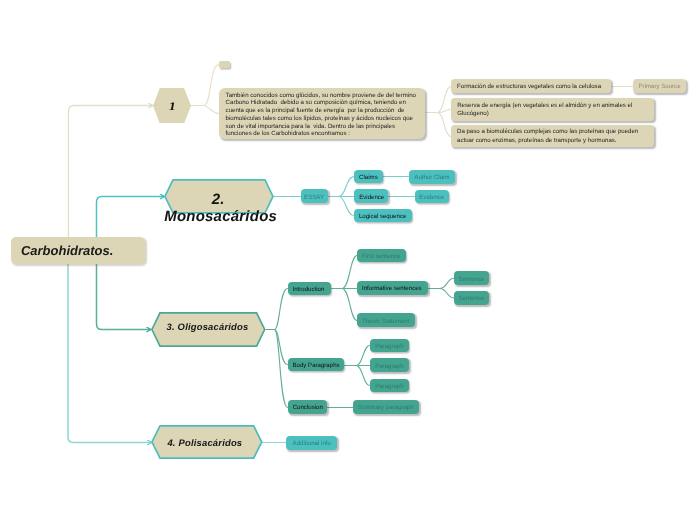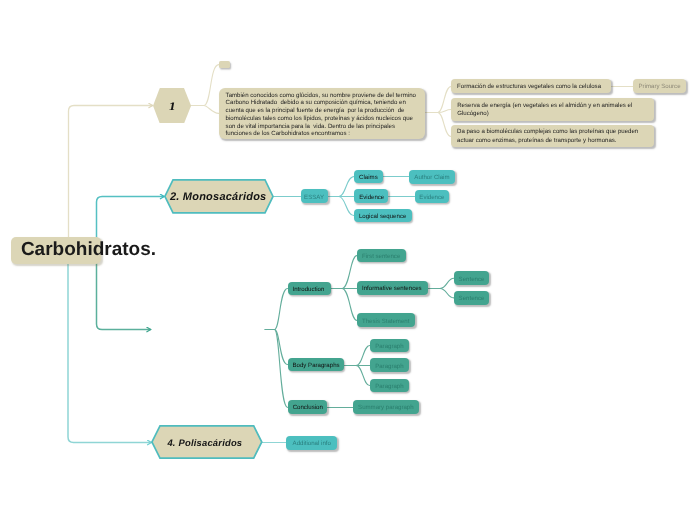--- a/index.html
+++ b/index.html
@@ -92,21 +92,21 @@
       <path d="M356 365.5 C 363 365.5 363 345.5 369.8 345.5" stroke="#63ad9b" stroke-width="1.1"></path>
       <path d="M356 365.5 C 363 365.5 363 365.5 369.8 365.5" stroke="#63ad9b" stroke-width="1.1"></path>
       <path d="M356 365.5 C 363 365.5 363 385.5 369.8 385.5" stroke="#63ad9b" stroke-width="1.1"></path>
 
       <path d="M327.5 407.5 L352.9 407.5" stroke="#63ad9b" stroke-width="1.1"></path>
 
       <path d="M262.2 442.5 L286.4 442.5" stroke="#8fd5d5" stroke-width="1.1"></path>
     </g>
   </svg>
 
-  <div class="node rootbox" style="left:11.4px;top:236.6px;width:90px;height:27.3px;font-size:19px;">
+  <div class="node rootbox" style="left:11.4px;top:236.6px;width:134px;height:27.3px;font-size:13px;font-style:italic;">
     <span>Carbohidratos.</span>
   </div>
 
   <div class="node hexnode" style="left:153.2px;top:87.7px;width:38.1px;height:35.6px;">
     <svg width="38.1" height="35.6" viewBox="0 0 38.1 35.6">
       <polygon points="6.8,0 31.0,0 38.1,17.8 31.0,35.6 6.8,35.6 0,17.8" fill="#dcd6b6"></polygon>
     </svg>
     <div class="hexlabel" style="top:13.2px;font-size:10.2px;font-family:'DejaVu Serif',serif;letter-spacing:0;">1</div>
   </div>
 
@@ -133,21 +133,21 @@
 
   <div class="node tbox beigebox faded" style="left:633.4px;top:79.3px;width:52.3px;height:13.4px;border-radius:4px;
               justify-content:center;font-size:6.1px;">
     <span>Primary Source</span>
   </div>
 
   <div class="node hexnode" style="left:164.2px;top:178.8px;width:110px;height:35px;">
     <svg width="110" height="35" viewBox="0 0 110 35">
       <polygon points="9,0.9 101,0.9 109,17.4 101,33.9 9,33.9 0.9,17.4" fill="#dcd6b6" stroke="#4fbcbe" stroke-width="1.7"></polygon>
     </svg>
-    <div class="hexlabel" style="top:12.2px;font-size:11px;padding-right:2px;">2. Monosacáridos</div>
+    <div class="hexlabel" style="top:12.2px;font-size:15px;padding-right:2px;">2. Monosacáridos</div>
   </div>
 
   <div class="node tbox tealbox fadedT" style="left:300.5px;top:189.2px;width:27.1px;height:14.1px;border-radius:4px;
               justify-content:center;font-size:6.1px;">
     <span>ESSAY</span>
   </div>
 
   <div class="node tbox tealbox dark" style="left:354.1px;top:169.8px;width:29px;height:13.7px;border-radius:4px;padding-left:5px;font-size:6.1px;">
     <span>Claims</span>
   </div>
@@ -160,20 +160,26 @@
 
   <div class="node tbox tealbox fadedT" style="left:408.6px;top:169.9px;width:46.7px;height:13.7px;border-radius:4px;
               justify-content:center;font-size:6.1px;">
     <span>Author Claim</span>
   </div>
   <div class="node tbox tealbox fadedT" style="left:414.5px;top:189.6px;width:34.8px;height:13.7px;border-radius:4px;
               justify-content:center;font-size:6.1px;">
     <span>Evidence</span>
   </div>
 
+  <div class="node hexnode" style="left:150.7px;top:311.8px;width:114.6px;height:35px;">
+    <svg width="114.6" height="35" viewBox="0 0 114.6 35">
+      <polygon points="9,0.9 105.6,0.9 113.7,17.5 105.6,34.1 9,34.1 0.9,17.5" fill="#dcd6b6" stroke="#4aa894" stroke-width="1.7"></polygon>
+    </svg>
+    <div class="hexlabel" style="top:9.5px;font-size:9.4px;padding-right:1px;">3. Oligosacáridos</div>
+  </div>
 
   <div class="node tbox greenbox dark" style="left:287.5px;top:281.6px;width:43.2px;height:13.5px;border-radius:4px;padding-left:5px;font-size:6.1px;">
     <span>Introduction</span>
   </div>
   <div class="node tbox greenbox fadedT" style="left:357px;top:249px;width:49px;height:13.4px;border-radius:4px;padding-left:5px;font-size:6.1px;">
     <span>First sentence</span>
   </div>
   <div class="node tbox greenbox dark" style="left:357px;top:281.2px;width:71.2px;height:13.5px;border-radius:4px;padding-left:5px;font-size:6.1px;">
     <span>Informative sentences</span>
   </div>

